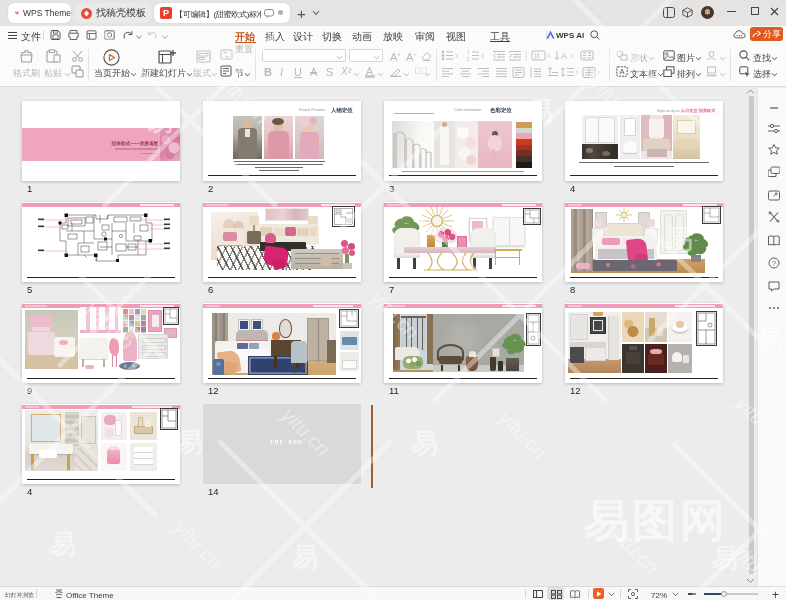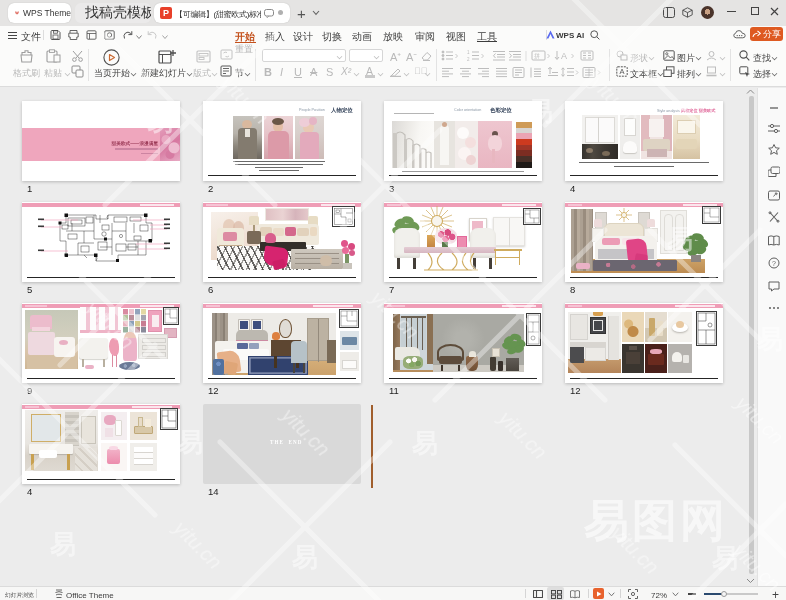--- a/index.html
+++ b/index.html
@@ -48,21 +48,21 @@
     <svg width="12" height="10" viewBox="0 0 12 10" style="margin-right:4px">
           <path d="M0.5 0.5 L3 9 L4.5 9 L6 3.5 L7.5 9 L9 9 L11.5 0.5 L9.5 0.5 L8.2 6 L6.8 0.5 L5.2 0.5 L3.8 6 L2.5 0.5 Z" fill="#d33a2c"></path>
         </svg>
     <span>WPS Theme</span>
   </div>
   <div class="tab" style="left:75px;width:76px;padding-left:6px;background:#ebeaea;">
     <svg width="11" height="11" viewBox="0 0 11 11" style="margin-right:4px">
           <circle cx="5.5" cy="5.5" r="5.5" fill="#e34d3b"></circle>
           <path d="M3 5.5 L5.5 2.5 L8 5.5 L5.5 8.5 Z" fill="#fff"></path>
         </svg>
-    <span style="font-size:14px;">找稿壳模板</span>
+    <span style="font-size:10px;">找稿壳模板</span>
   </div>
   <div class="tab w" style="left:154px;width:136px;">
     <svg class="abs" style="left:6px;top:4px" width="12" height="12" viewBox="0 0 12 12">
           <rect width="12" height="12" rx="2" fill="#e8402a"></rect>
           <text x="6" y="9.2" font-size="9" font-weight="bold" fill="#fff" text-anchor="middle">P</text>
         </svg>
     <div class="abs" style="left:21px;top:5.5px;width:86px;height:11px;overflow:hidden;font-size:8px;letter-spacing:-0.3px;white-space:nowrap;">【可编辑】(甜蜜欧式)标准-…</div>
     <svg class="abs" style="left:110px;top:6px" width="10" height="9" viewBox="0 0 10 9">
           <rect x="0.5" y="0.5" width="9" height="6.5" rx="2" fill="none" stroke="#8a8a8a"></rect>
           <path d="M3 7 L3 8.6 L5 7" fill="#fff" stroke="#8a8a8a" stroke-width="0.8"></path>
@@ -123,21 +123,21 @@
       </svg>
   <div class="mi on" style="left:235px;font-weight:bold;">开始</div>
   <div class="abs" style="left:235px;top:15.5px;width:21px;height:2px;background:#c4511c;"></div>
   <div class="mi" style="left:265px;">插入</div>
   <div class="mi" style="left:293px;">设计</div>
   <div class="mi" style="left:322px;">切换</div>
   <div class="mi" style="left:352px;">动画</div>
   <div class="mi" style="left:383px;">放映</div>
   <div class="mi" style="left:415px;">审阅</div>
   <div class="mi" style="left:446px;">视图</div>
-  <div class="mi" style="left:477px;text-decoration:underline;">工具</div>
+  <div class="mi" style="left:490px;text-decoration:underline;">工具</div>
   <div class="mi" style="left:506px;font-size:10px;top:17px;">会员专享</div>
   <div class="abs" style="left:546px;top:4px;width:1px;height:10px;background:#ddd;"></div>
   <svg class="abs" style="left:546px;top:4px" width="9" height="9" viewBox="0 0 10 10">
         <path d="M5 0.5 L9.5 9.5 L7.3 9.5 L5 4.5 L2.7 9.5 L0.5 9.5 Z" fill="#5a6af0"></path>
       </svg>
   <div class="mi" style="left:556px;top:5px;font-size:8px;font-weight:bold;color:#3a3a3a;">WPS AI</div>
   <svg class="abs" style="left:590px;top:4px" width="10" height="10" viewBox="0 0 10 10">
         <circle cx="4.2" cy="4.2" r="3.4" fill="none" stroke="#555" stroke-width="1"></circle>
         <line x1="6.8" y1="6.8" x2="9.4" y2="9.4" stroke="#555" stroke-width="1"></line>
       </svg>

